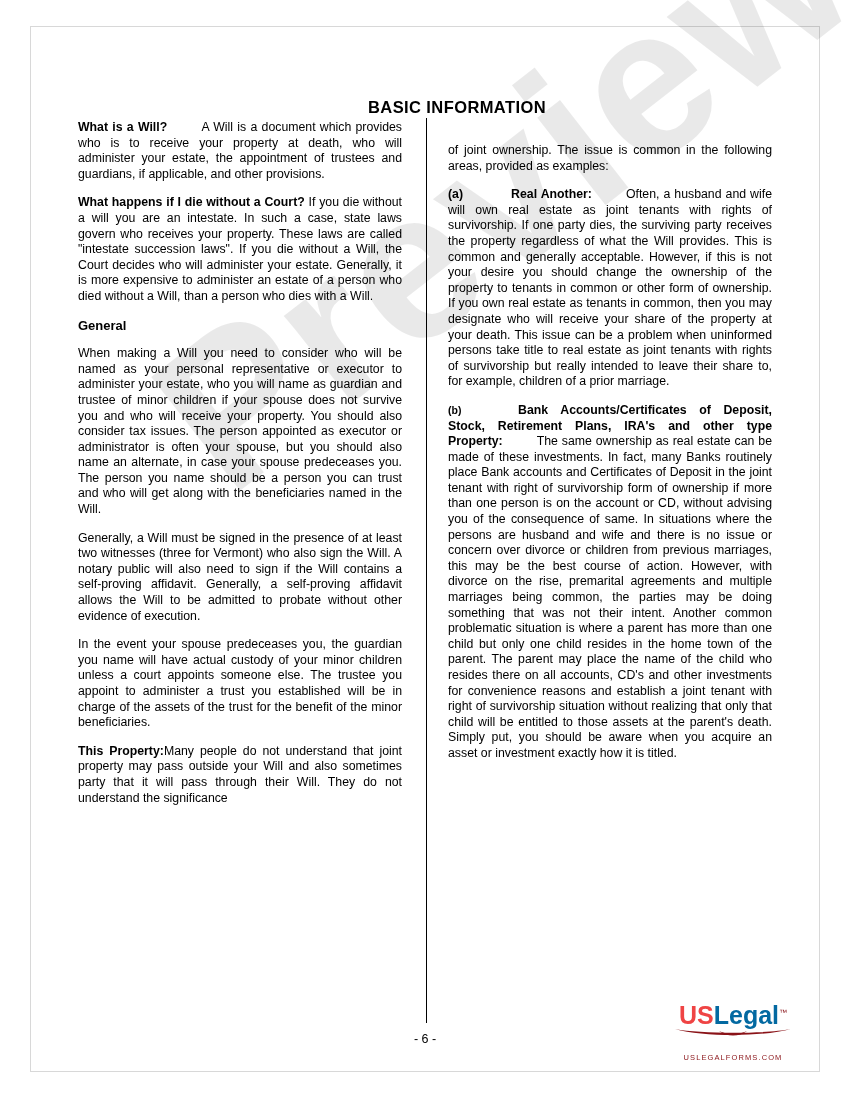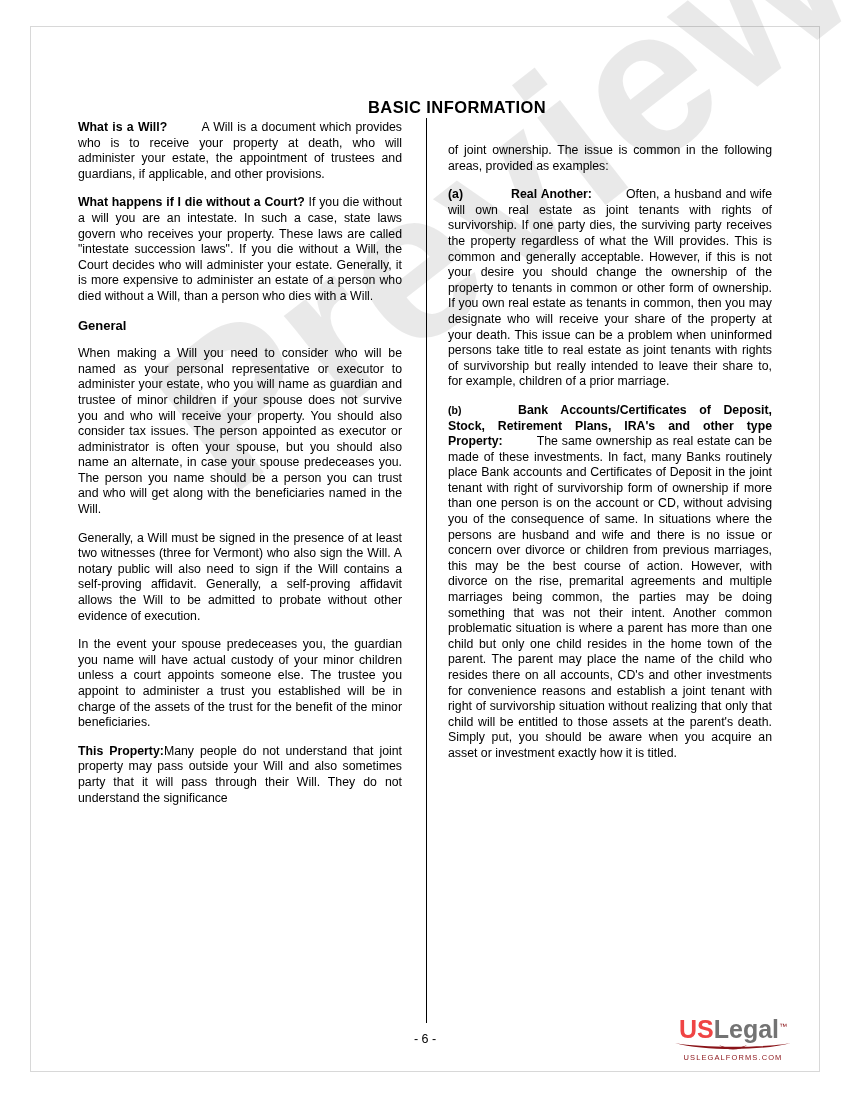--- a/index.html
+++ b/index.html
@@ -132,38 +132,38 @@
     font-weight: bold;
     color: #8a1318;
     letter-spacing: 0px;
     position: relative;
     display: inline-block;
   }
   .logo-main .us {
     color: #ef4444;
   }
   .logo-main .legal {
-    color: #737373;
+    color: #0369a1;
   }
   .logo-tm {
     font-size: 8px;
     vertical-align: super;
     font-weight: normal;
   }
   .logo-swoosh {
     display: block;
     margin: -4px auto 0 auto;
     width: 120px;
     height: 12px;
   }
   .logo-sub {
     font-size: 7.5px;
     color: #8a1318;
     letter-spacing: 1.1px;
-    margin-top: 1px;
+    margin-top: 15px;
   }
 </style>
 </head>
 <body>
 
 <div class="page">
 
   <div class="sheet-border"></div>
 
   <div class="doc-title">BASIC INFORMATION</div>

